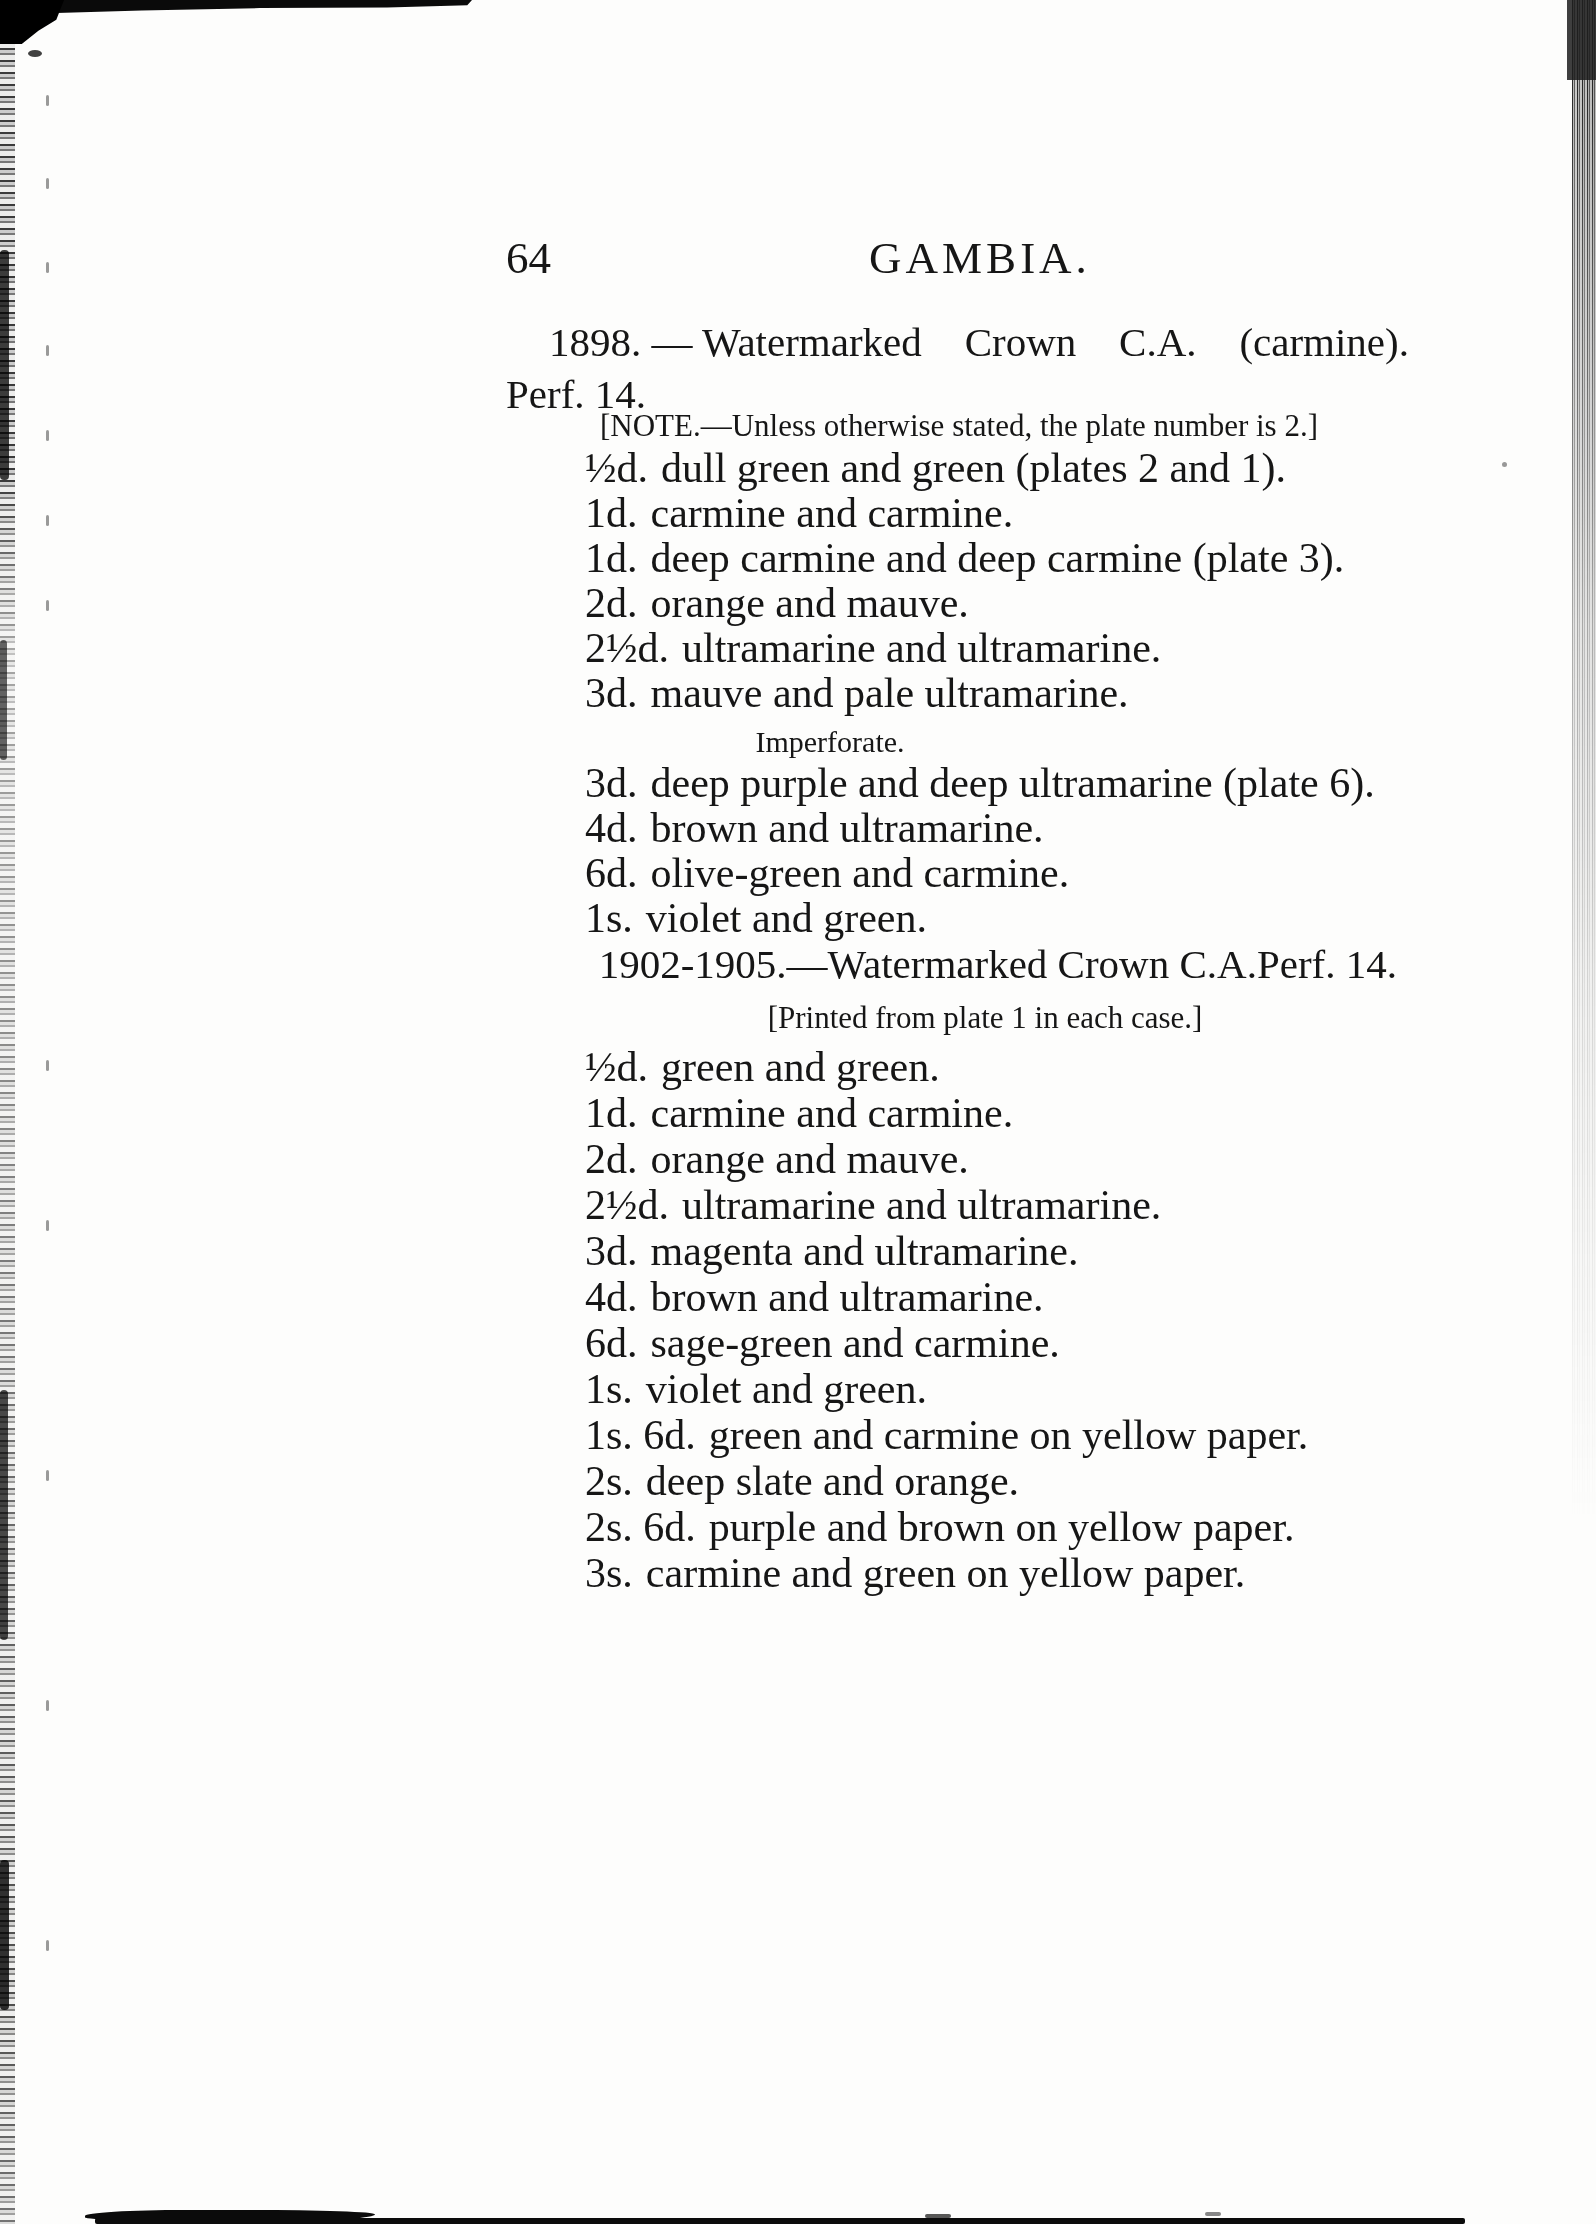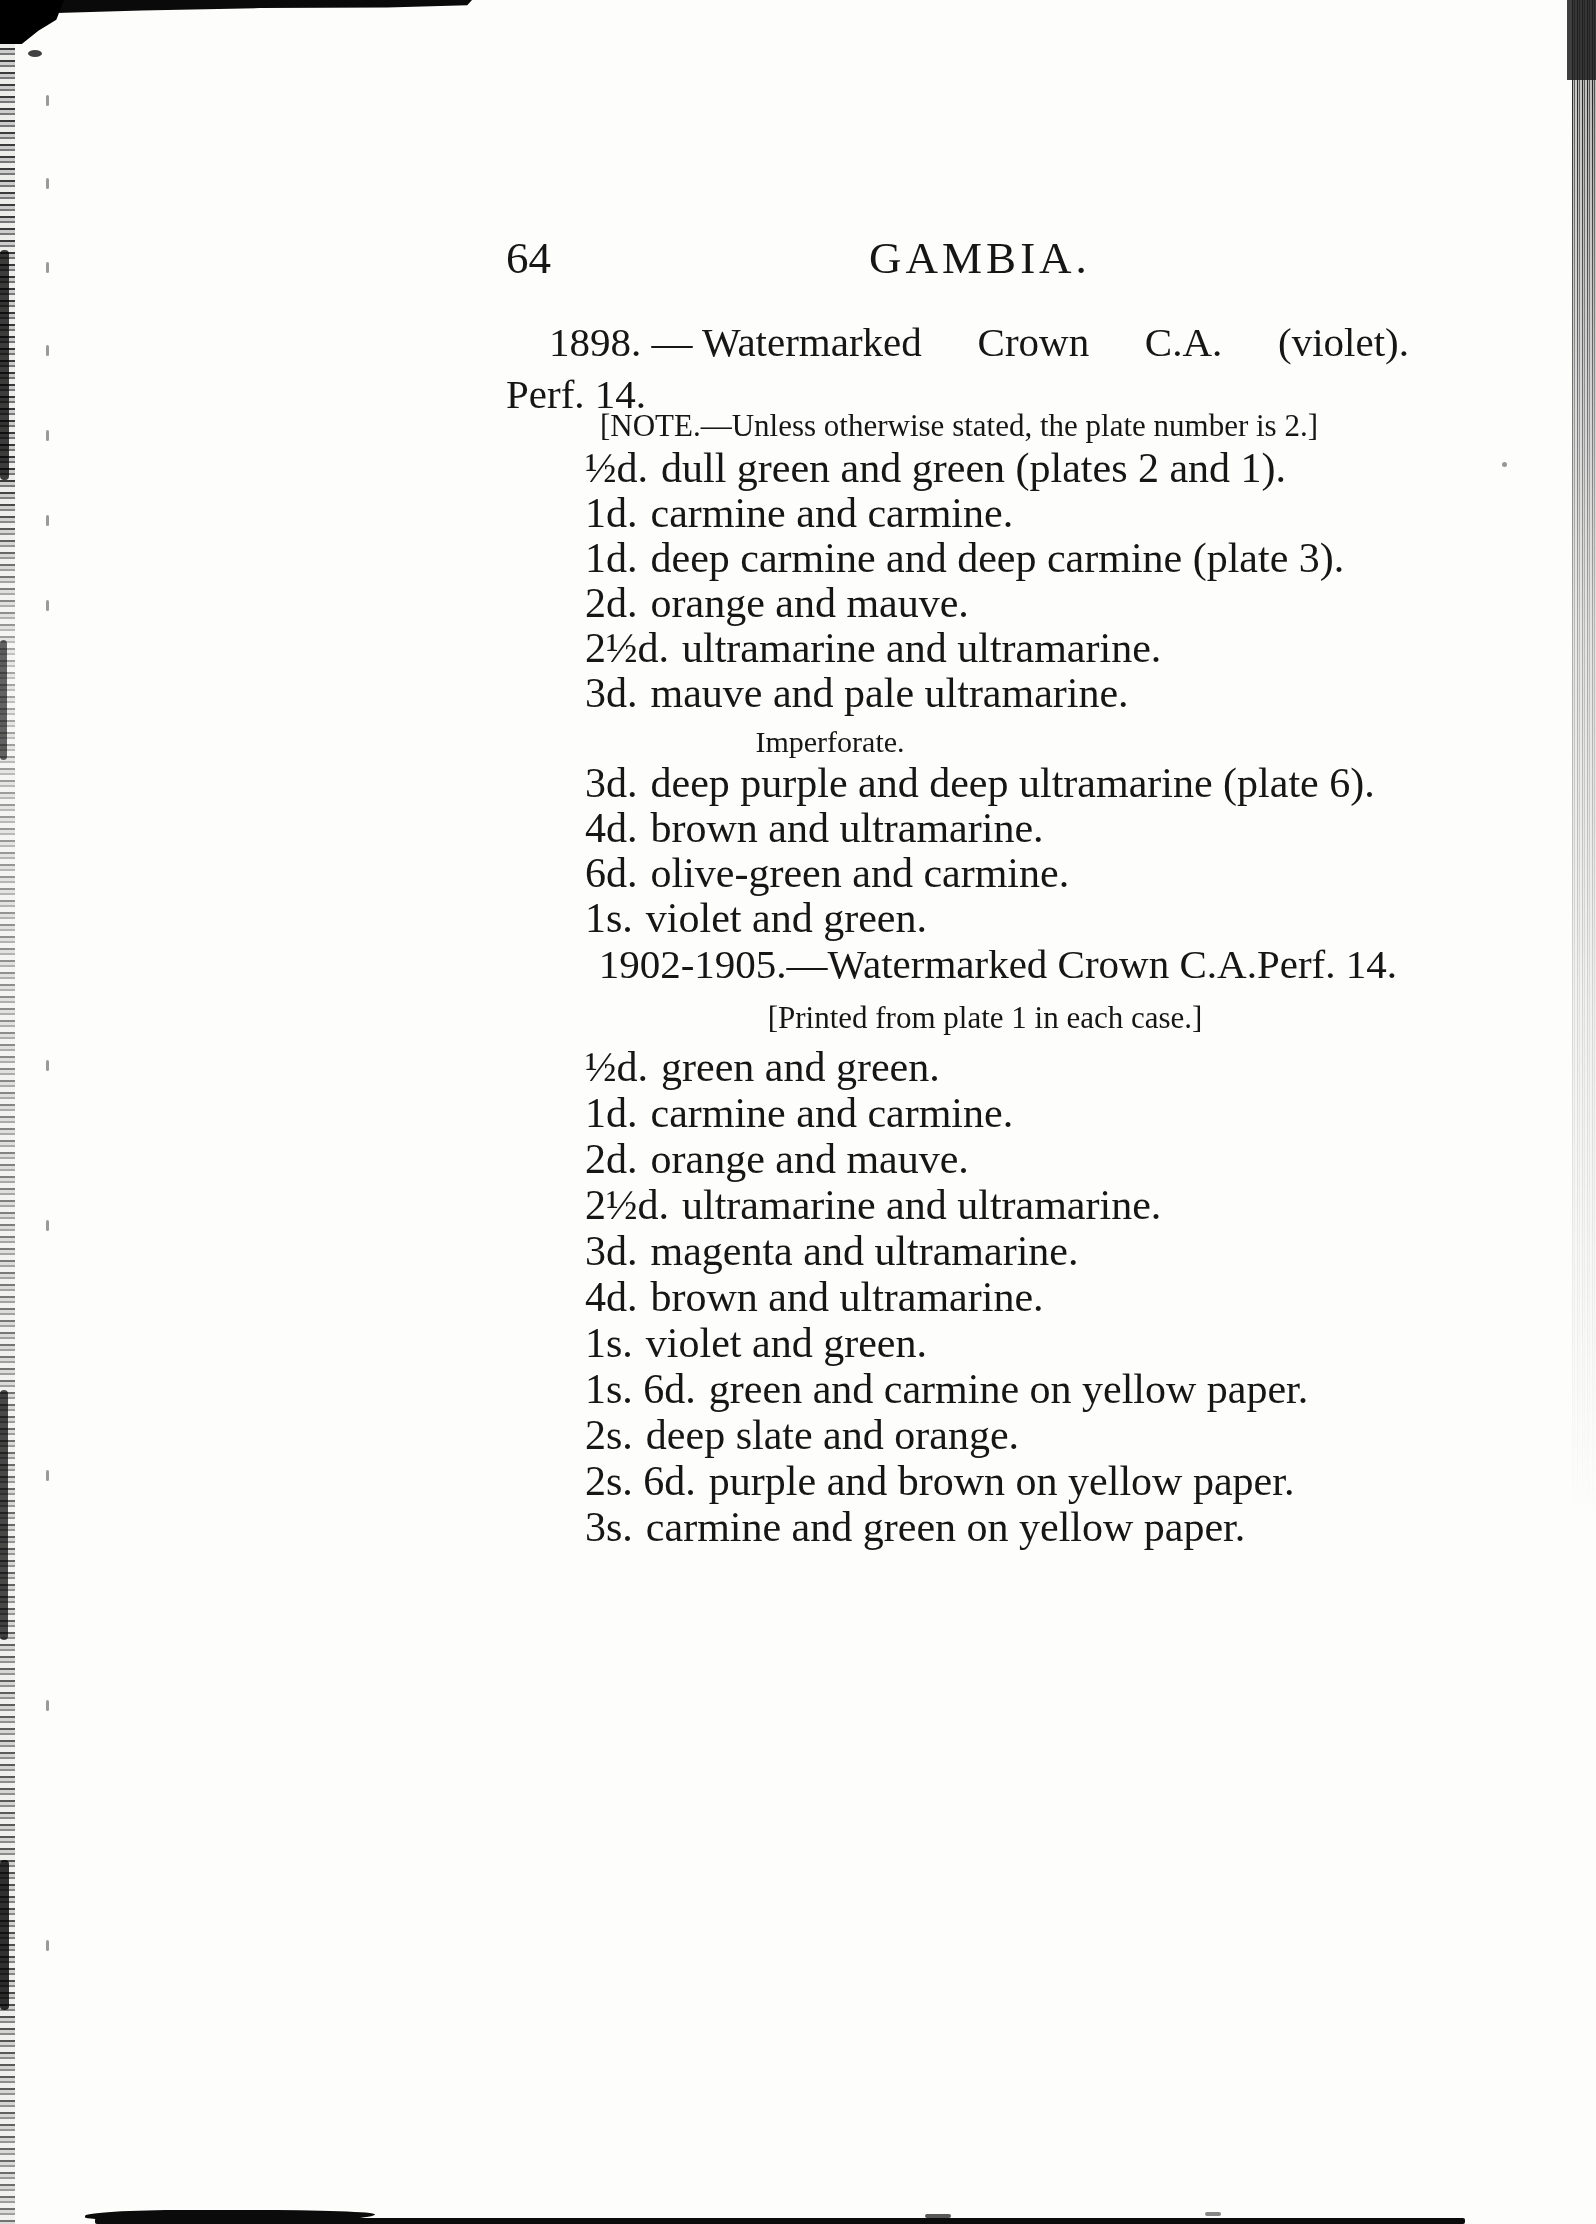--- a/index.html
+++ b/index.html
@@ -108,21 +108,21 @@
   <div class="art art-br-haze"></div>
   <div class="art art-br-blob"></div>
 
   <div class="page-number">64</div>
   <div class="running-title">GAMBIA.</div>
 
   <div class="h1898-line1">
     <span>1898. — Watermarked</span>
     <span>Crown</span>
     <span>C.A.</span>
-    <span>(violet).</span>
+    <span>(carmine).</span>
   </div>
   <div class="h1898-line2">Perf. 14.</div>
   <div class="note-text note-1898">[NOTE.—Unless otherwise stated, the plate number is 2.]</div>
 
   <ul class="stamp-list list-1898">
     <li><span class="denom">½d.</span><span class="desc">dull green and green (plates 2 and 1).</span></li>
     <li><span class="denom">1d.</span><span class="desc">carmine and carmine.</span></li>
     <li><span class="denom">1d.</span><span class="desc">deep carmine and deep carmine (plate 3).</span></li>
     <li><span class="denom">2d.</span><span class="desc">orange and mauve.</span></li>
     <li><span class="denom">2½d.</span><span class="desc">ultramarine and ultramarine.</span></li>
@@ -140,20 +140,21 @@
   </div>
   <div class="note-text note-1902">[Printed from plate 1 in each case.]</div>
 
   <ul class="stamp-list list-1902">
     <li><span class="denom">½d.</span><span class="desc">green and green.</span></li>
     <li><span class="denom">1d.</span><span class="desc">carmine and carmine.</span></li>
     <li><span class="denom">2d.</span><span class="desc">orange and mauve.</span></li>
     <li><span class="denom">2½d.</span><span class="desc">ultramarine and ultramarine.</span></li>
     <li><span class="denom">3d.</span><span class="desc">magenta and ultramarine.</span></li>
     <li><span class="denom">4d.</span><span class="desc">brown and ultramarine.</span></li>
+    <li><span class="denom">6d.</span><span class="desc">sage-green and carmine.</span></li>
     <li><span class="denom">1s.</span><span class="desc">violet and green.</span></li>
     <li><span class="denom">1s. 6d.</span><span class="desc">green and carmine on yellow paper.</span></li>
     <li><span class="denom">2s.</span><span class="desc">deep slate and orange.</span></li>
     <li><span class="denom">2s. 6d.</span><span class="desc">purple and brown on yellow paper.</span></li>
     <li><span class="denom">3s.</span><span class="desc">carmine and green on yellow paper.</span></li>
   </ul>
 
 </div>
 
 </body></html>

